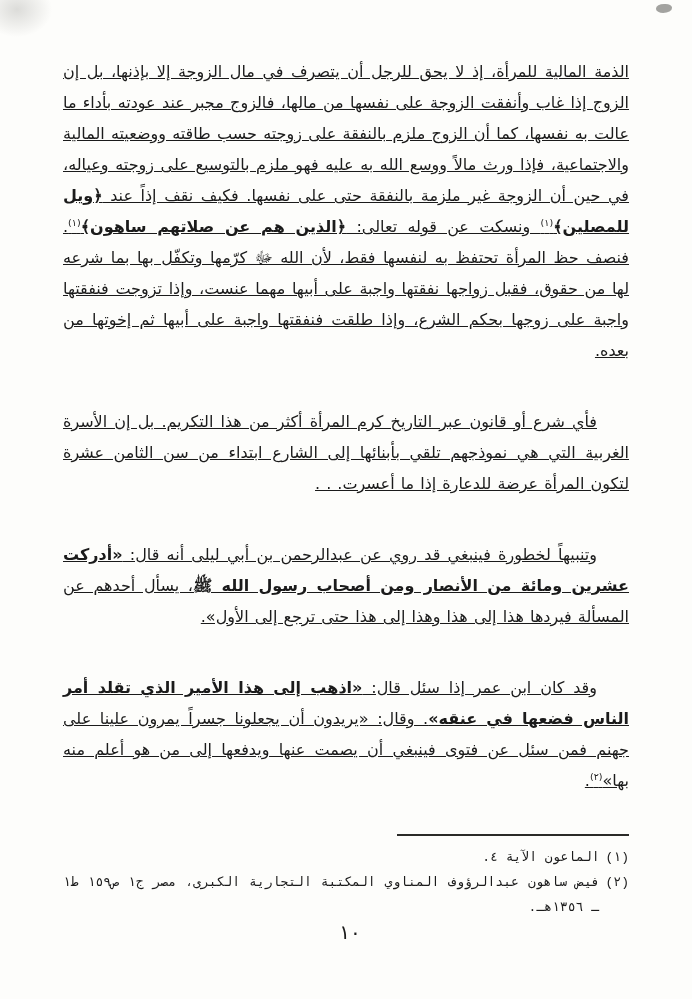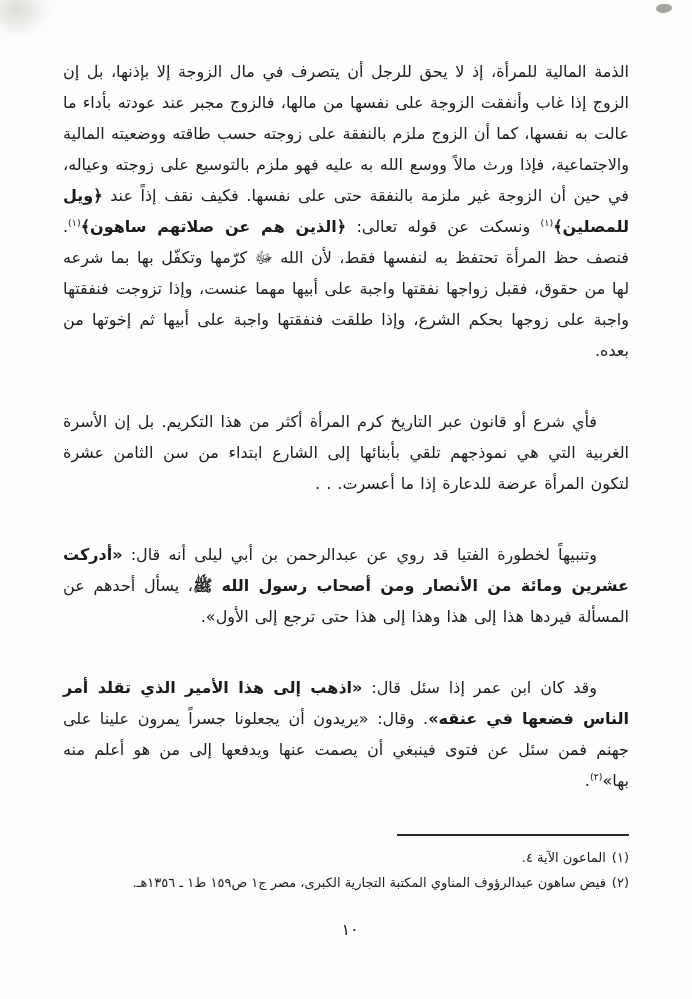--- a/index.html
+++ b/index.html
@@ -42,20 +42,21 @@
     top: 56px;
     right: 63px;
     left: 63px;
   }
   .para {
     margin: 0 0 15px 0;
     font-size: 16px;
     line-height: 31px;
     text-align: justify;
     word-spacing: 1px;
+    text-decoration: underline;
   }
   .para.indent {
     text-indent: 32px;
     margin-top: 40px;
   }
   .bold { font-weight: bold; }
   .sup {
     font-size: 9.5px;
     vertical-align: super;
     line-height: 0;
@@ -71,44 +72,45 @@
     width: 232px;
     border-top: 2px solid #2a2a28;
     margin-bottom: 9px;
   }
   .footnote {
     font-size: 13px;
     line-height: 25px;
     text-align: justify;
     padding-right: 30px;
     text-indent: -30px;
+    font-family: Liberation Mono, monospace;
   }
   .fn-marker { margin-left: 6px; }
   .page-number {
     position: absolute;
     top: 920px;
     left: 8px;
     right: 0;
     text-align: center;
-    font-size: 16px;
+    font-size: 20px;
     letter-spacing: 1px;
   }
 </style>
 </head>
 <body>
 
 <div class="page">
 
   <div class="scan-smudge-tl"></div>
   <div class="scan-mark-tr"></div>
 
   <div class="content">
     <p class="para"><span>الذمة المالية للمرأة، إذ لا يحق للرجل أن يتصرف في مال الزوجة إلا بإذنها، بل إن الزوج إذا غاب وأنفقت الزوجة على نفسها من مالها، فالزوج مجبر عند عودته بأداء ما عالت به نفسها، كما أن الزوج ملزم بالنفقة على زوجته حسب طاقته ووضعيته المالية والاجتماعية، فإذا ورث مالاً ووسع الله به عليه فهو ملزم بالتوسيع على زوجته وعياله، في حين أن الزوجة غير ملزمة بالنفقة حتى على نفسها. فكيف نقف إذاً عند </span><span class="bold">﴿ويل للمصلين﴾</span><span class="sup">(١)</span><span> ونسكت عن قوله تعالى: </span><span class="bold">﴿الذين هم عن صلاتهم ساهون﴾</span><span class="sup">(١)</span><span>. فنصف حظ المرأة تحتفظ به لنفسها فقط، لأن الله ﷻ كرّمها وتكفّل بها بما شرعه لها من حقوق، فقبل زواجها نفقتها واجبة على أبيها مهما عنست، وإذا تزوجت فنفقتها واجبة على زوجها بحكم الشرع، وإذا طلقت فنفقتها واجبة على أبيها ثم إخوتها من بعده.</span></p>
     <p class="para indent"><span>فأي شرع أو قانون عبر التاريخ كرم المرأة أكثر من هذا التكريم. بل إن الأسرة الغربية التي هي نموذجهم تلقي بأبنائها إلى الشارع ابتداء من سن الثامن عشرة لتكون المرأة عرضة للدعارة إذا ما أعسرت. . .</span></p>
-    <p class="para indent"><span>وتنبيهاً لخطورة الفتيا قد روي عن عبدالرحمن بن أبي ليلى أنه قال: </span><span class="bold">«أدركت عشرين ومائة من الأنصار ومن أصحاب رسول الله ﷺ</span><span>، يسأل أحدهم عن المسألة فيردها هذا إلى هذا وهذا إلى هذا حتى ترجع إلى الأول».</span></p>
+    <p class="para indent"><span>وتنبيهاً لخطورة فينبغي قد روي عن عبدالرحمن بن أبي ليلى أنه قال: </span><span class="bold">«أدركت عشرين ومائة من الأنصار ومن أصحاب رسول الله ﷺ</span><span>، يسأل أحدهم عن المسألة فيردها هذا إلى هذا وهذا إلى هذا حتى ترجع إلى الأول».</span></p>
     <p class="para indent"><span>وقد كان ابن عمر إذا سئل قال: </span><span class="bold">«اذهب إلى هذا الأمير الذي تقلد أمر الناس فضعها في عنقه»</span><span>. وقال: «يريدون أن يجعلونا جسراً يمرون علينا على جهنم فمن سئل عن فتوى فينبغي أن يصمت عنها ويدفعها إلى من هو أعلم منه بها»</span><span class="sup">(٢)</span><span>.</span></p>
   </div>
 
   <div class="footnotes">
     <div class="fn-rule"></div>
     <div class="footnote">
       <span class="fn-marker">(١)</span><span>الماعون الآية ٤.</span>
     </div>
     <div class="footnote">
       <span class="fn-marker">(٢)</span><span>فيض ساهون عبدالرؤوف المناوي المكتبة التجارية الكبرى، مصر ج١ ص١٥٩ ط١ ـ ١٣٥٦هـ.</span>

